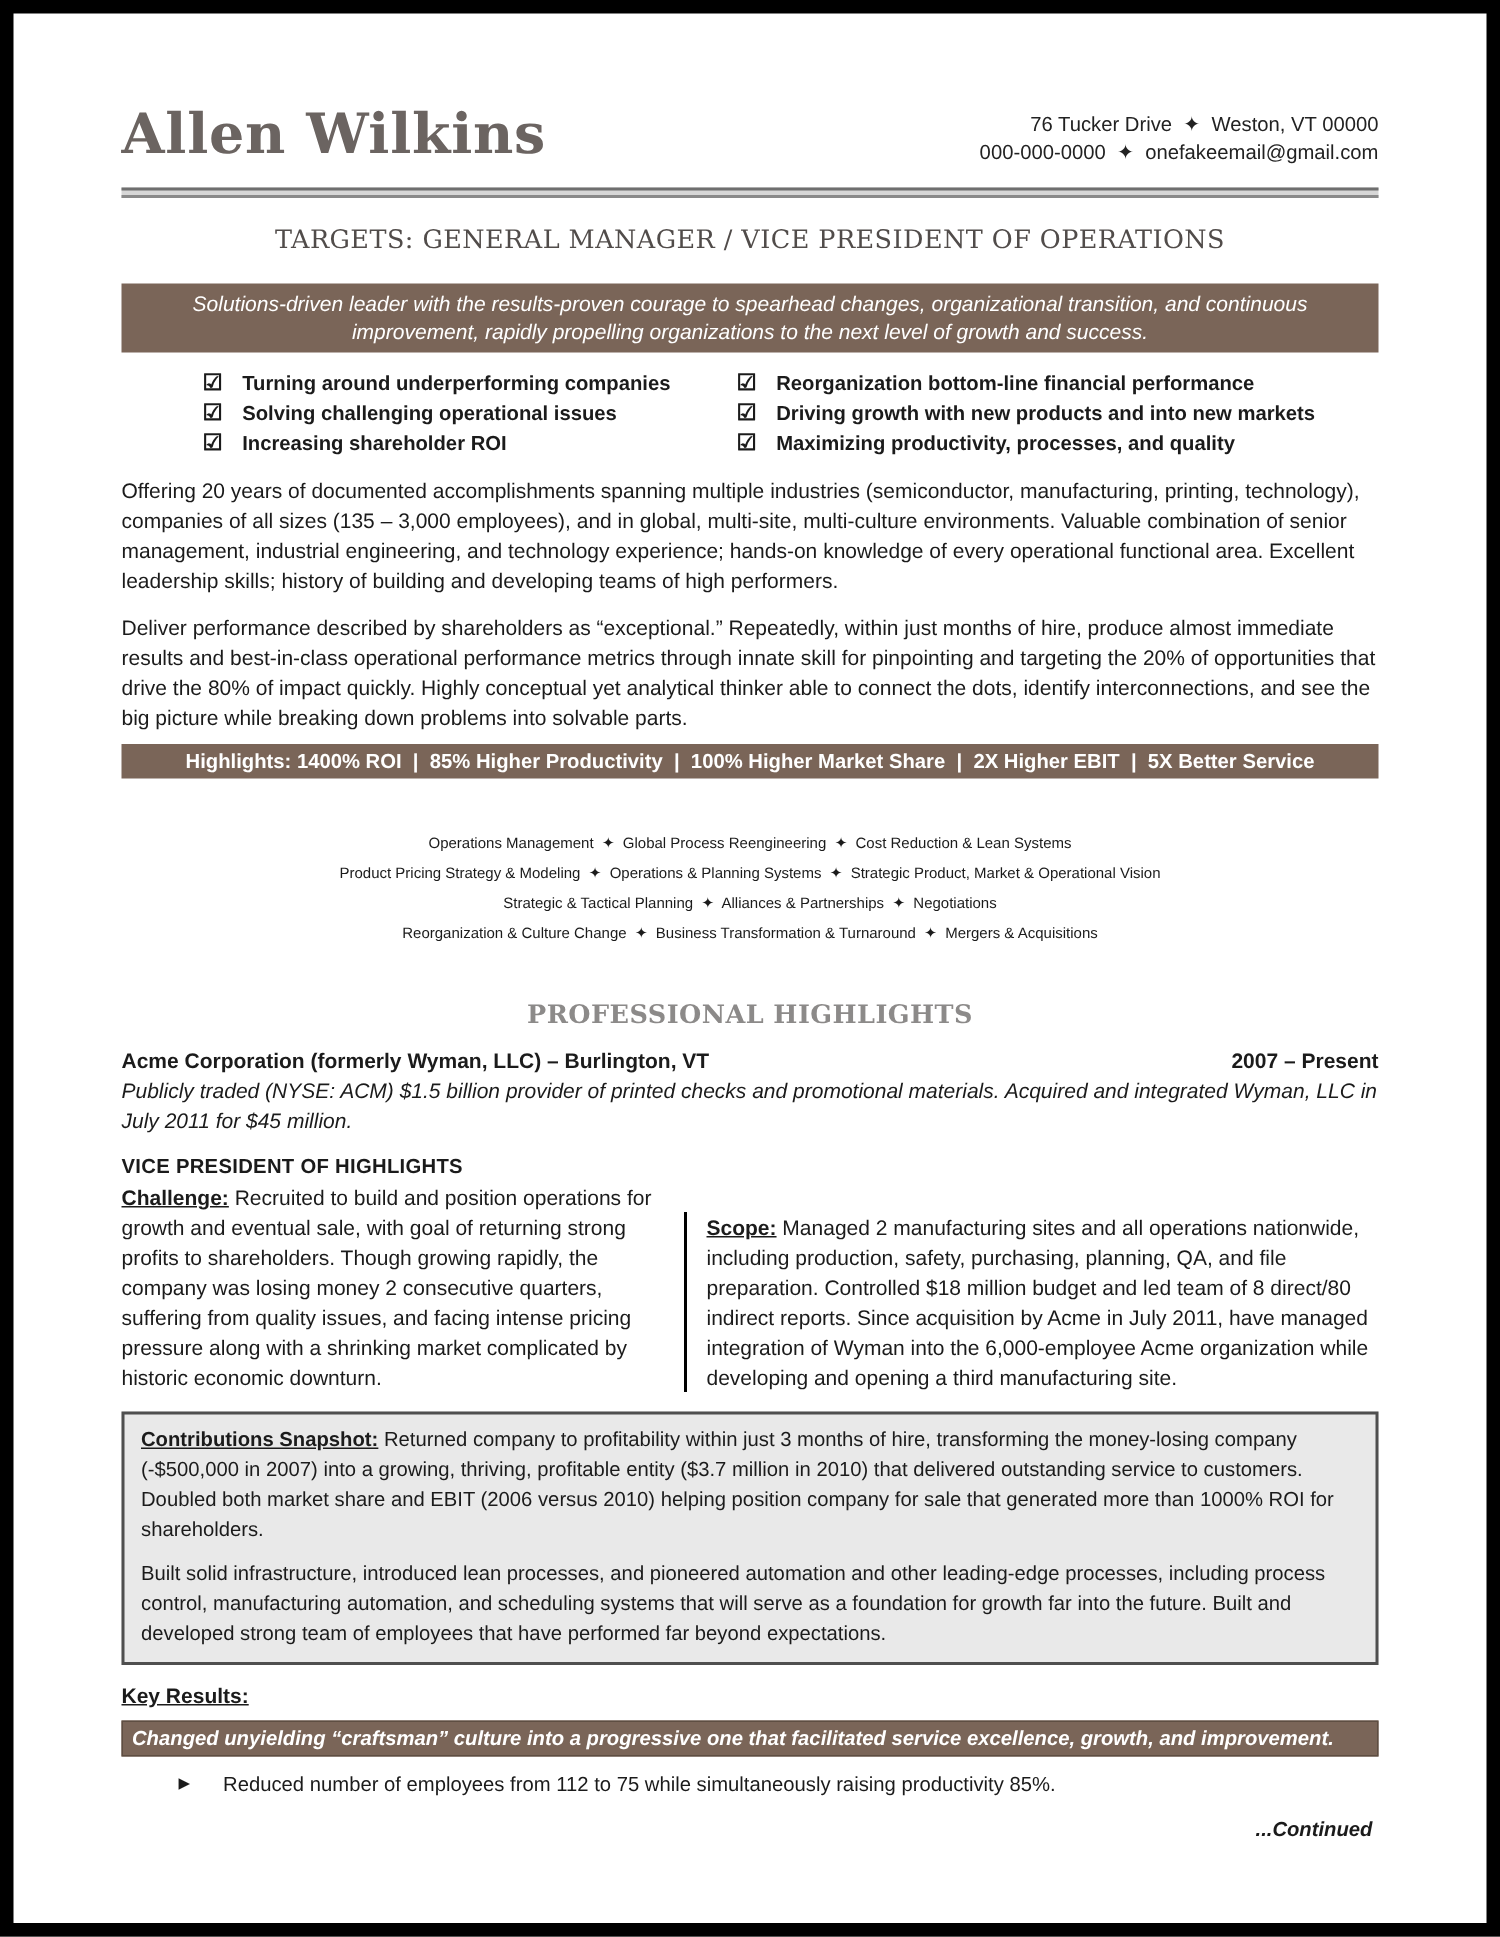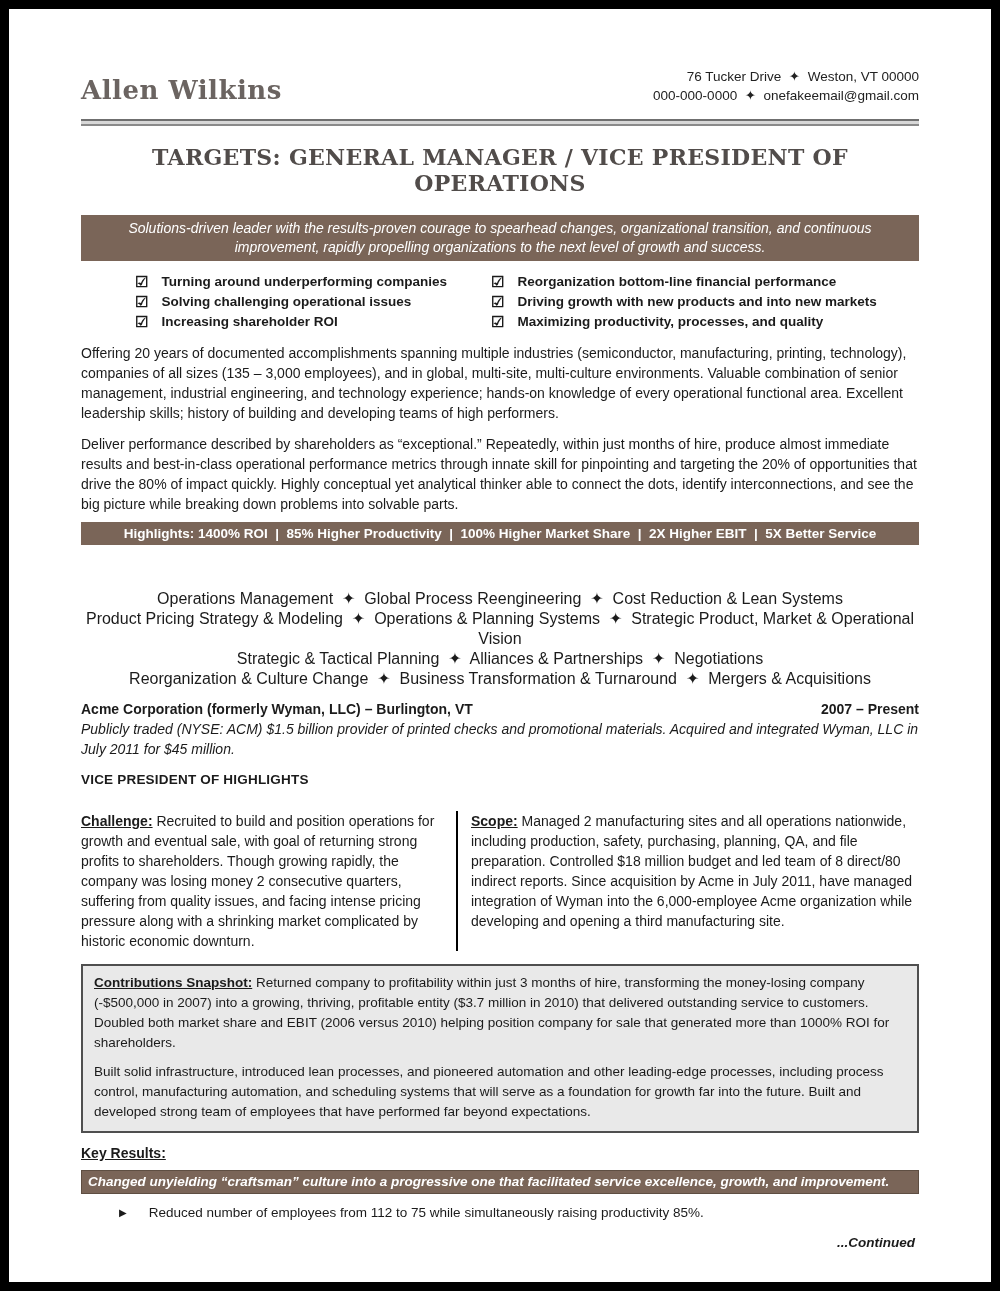--- a/index.html
+++ b/index.html
@@ -13,67 +13,67 @@
     overflow: hidden;
     font-family: "Liberation Sans", sans-serif;
     color: #1b1b1b;
   }
   .content { padding: 0 72px; }
 
   
   .header { display:flex; justify-content:space-between; align-items:flex-end; margin-top:58px; }
   .name {
     font-family: "DejaVu Serif", serif;
-    font-size: 26px; font-weight: bold; color: #6b6461; letter-spacing: .5px;
+    font-size: 37px; font-weight: bold; color: #6b6461; letter-spacing: .5px;
   }
   .contact { text-align:right; font-size:13.5px; line-height:19px; color:#222; }
 
   .double-rule {
     margin-top: 14px; height: 3px;
     border-top: 2px solid #6f6f6f; border-bottom: 2px solid #8a8a8a;
     background: #d7d7d7;
   }
 
   
   .targets-title {
     margin-top: 18px; text-align:center;
     font-family: "DejaVu Serif", serif;
-    font-size: 22px; font-weight: bold; color: #514c4a; letter-spacing: .3px;
+    font-size: 17px; font-weight: normal; color: #514c4a; letter-spacing: .3px;
   }
   .banner {
     margin-top: 19px; background: #7a6558; color:#fff;
     font-size: 14px; font-weight:normal; font-style:italic;
     text-align:center; line-height: 19px; padding: 4px 10px;
   }
   .checklist { display:flex; margin-top: 11px; margin-left: 54px; }
   .checklist .col1 { width: 356px; }
   .checklist .col2 { flex:1; }
   .check-item { display:flex; align-items:flex-start; font-weight:bold; font-size:13.5px; line-height:20px; }
   .check-item .box { font-size:15px; margin-right: 13px; line-height:20px; }
 
   .para { margin-top: 11px; font-size: 14px; line-height: 20px; color:#1b1b1b; }
 
   .hl-banner {
     margin-top: 8px; background:#7a6558; color:#fff;
     font-weight:bold; font-size:13.5px; text-align:center; padding: 4px 6px;
   }
 
-  .skills { margin-top: 44px; text-align:center; font-size: 16px; line-height: 20px; color:#1b1b1b; }
+  .skills { margin-top: 34px; text-align:center; font-size: 10px; line-height: 20px; color:#1b1b1b; }
 
   
   .section-title {
     margin-top: 34px; text-align:center;
     font-family: "DejaVu Serif", serif;
     font-size: 17px; font-weight:bold; color: #8c8a89; letter-spacing:.3px;
   }
   .company-row { display:flex; justify-content:space-between; margin-top: 12px; font-weight:bold; font-size:14px; }
   .company-desc { margin-top: 2px; font-style:italic; font-size:14px; line-height:20px; }
   .role { margin-top: 13px; font-weight:bold; font-size:13.5px; letter-spacing:.2px; }
 
-  .cols { display:flex; margin-top: 24px; }
+  .cols { display:flex; margin-top: 3px; align-items: flex-end; }
   .col-left  { width: 375px; padding-right: 13px; box-sizing:border-box; font-size:14px; line-height:20px; }
   .col-right { flex: 1; border-left: 2px solid #000; padding-left: 13px; font-size:14px; line-height:20px; }
   .label { font-weight:bold; text-decoration:underline; }
 
   .snapshot-box {
     margin-top: 13px; background:#e9e9e9; border: 2px solid #4f4f4f;
     padding: 7px 11px 9px 11px; font-size: 13.5px; line-height: 20px;
   }
   .snapshot-box .p2 { margin-top: 9px; }
 
@@ -143,20 +143,21 @@
 
     <div class="hl-banner">Highlights: 1400% ROI &nbsp;|&nbsp; 85% Higher Productivity &nbsp;|&nbsp; 100% Higher Market Share &nbsp;|&nbsp; 2X Higher EBIT &nbsp;|&nbsp; 5X Better Service</div>
 
     <div class="skills">
       <div>Operations Management &nbsp;✦&nbsp; Global Process Reengineering &nbsp;✦&nbsp; Cost Reduction &amp; Lean Systems</div>
       <div>Product Pricing Strategy &amp; Modeling &nbsp;✦&nbsp; Operations &amp; Planning Systems &nbsp;✦&nbsp; Strategic Product, Market &amp; Operational Vision</div>
       <div>Strategic &amp; Tactical Planning &nbsp;✦&nbsp; Alliances &amp; Partnerships &nbsp;✦&nbsp; Negotiations</div>
       <div>Reorganization &amp; Culture Change &nbsp;✦&nbsp; Business Transformation &amp; Turnaround &nbsp;✦&nbsp; Mergers &amp; Acquisitions</div>
     </div>
 
+    <div class="section-title">PROFESSIONAL HIGHLIGHTS</div>
 
     <div class="company-row">
       <span>Acme Corporation (formerly Wyman, LLC) – Burlington, VT</span>
       <span>2007 – Present</span>
     </div>
     <div class="company-desc">Publicly traded (NYSE: ACM) $1.5 billion provider of printed checks and promotional materials. Acquired and integrated Wyman, LLC in July 2011 for $45 million.</div>
 
     <div class="role">VICE PRESIDENT OF HIGHLIGHTS</div>
 
     <div class="cols">

